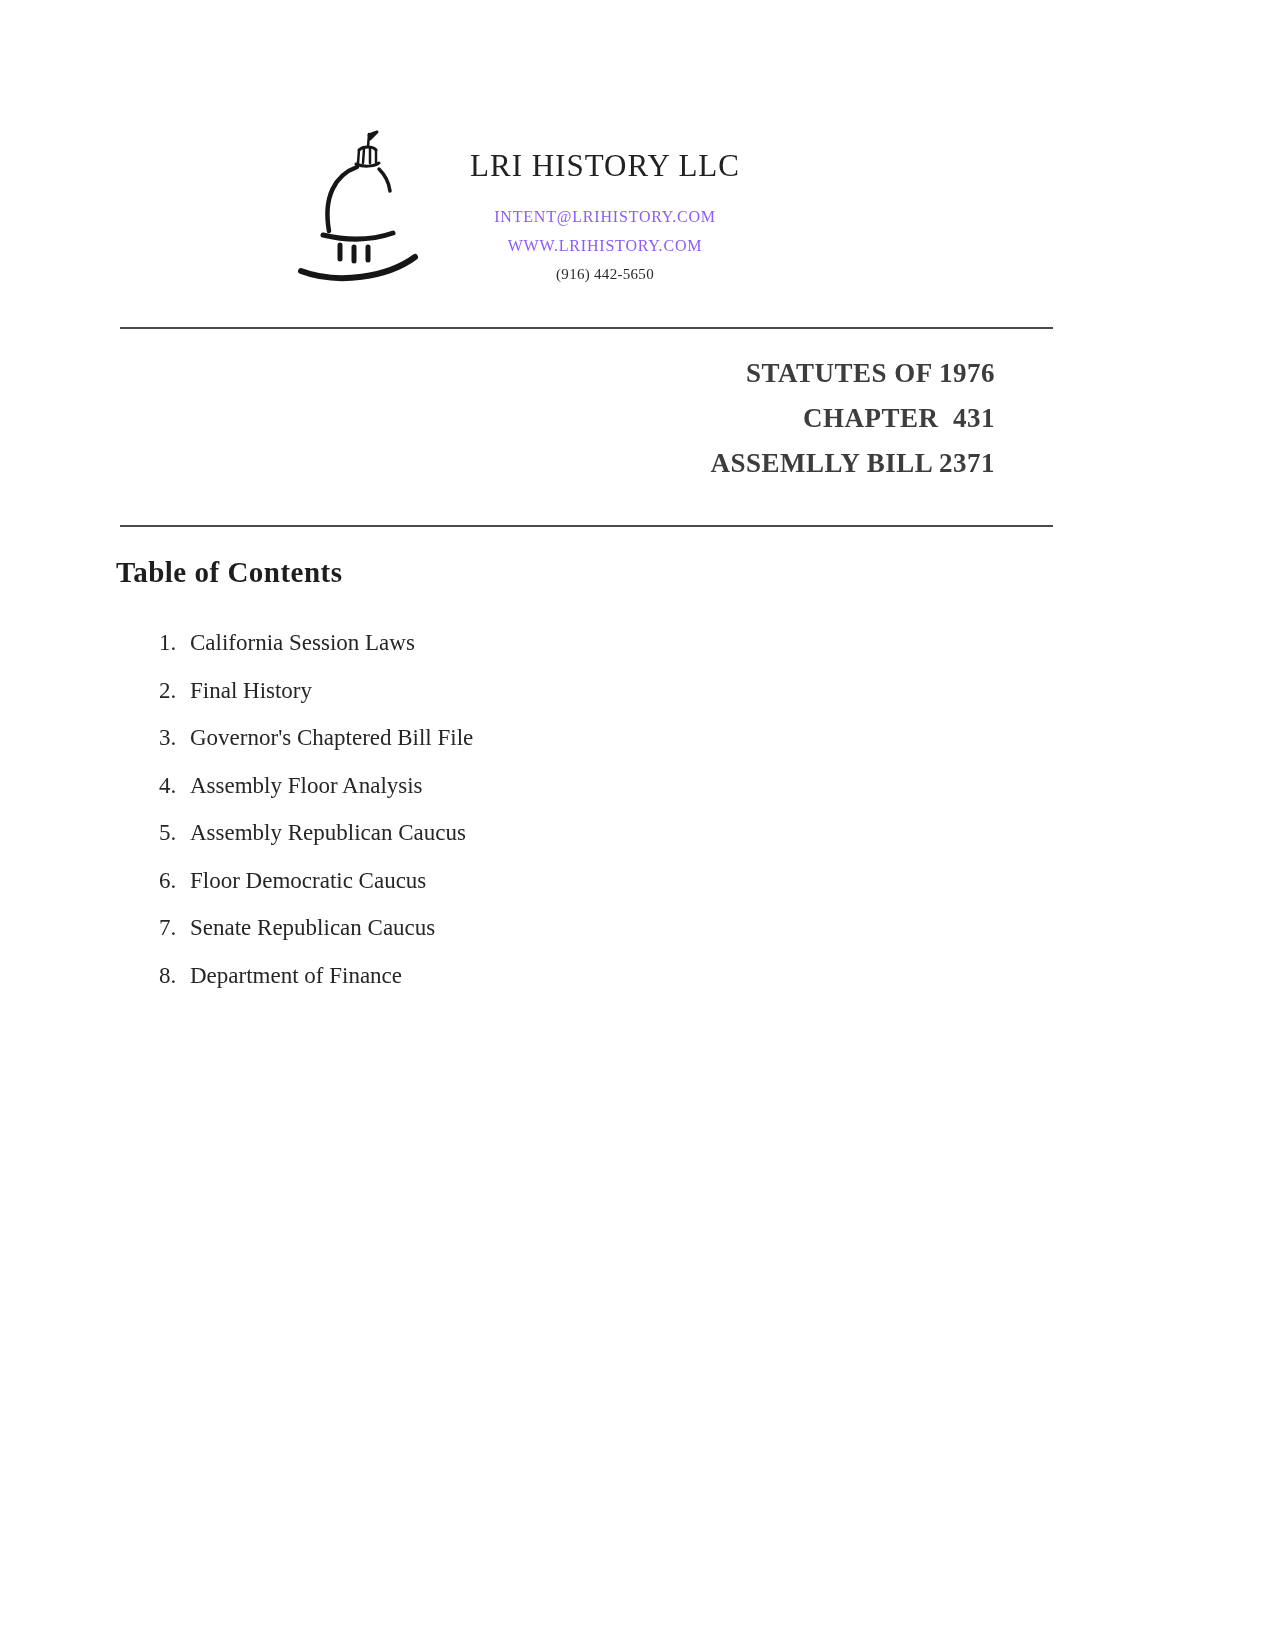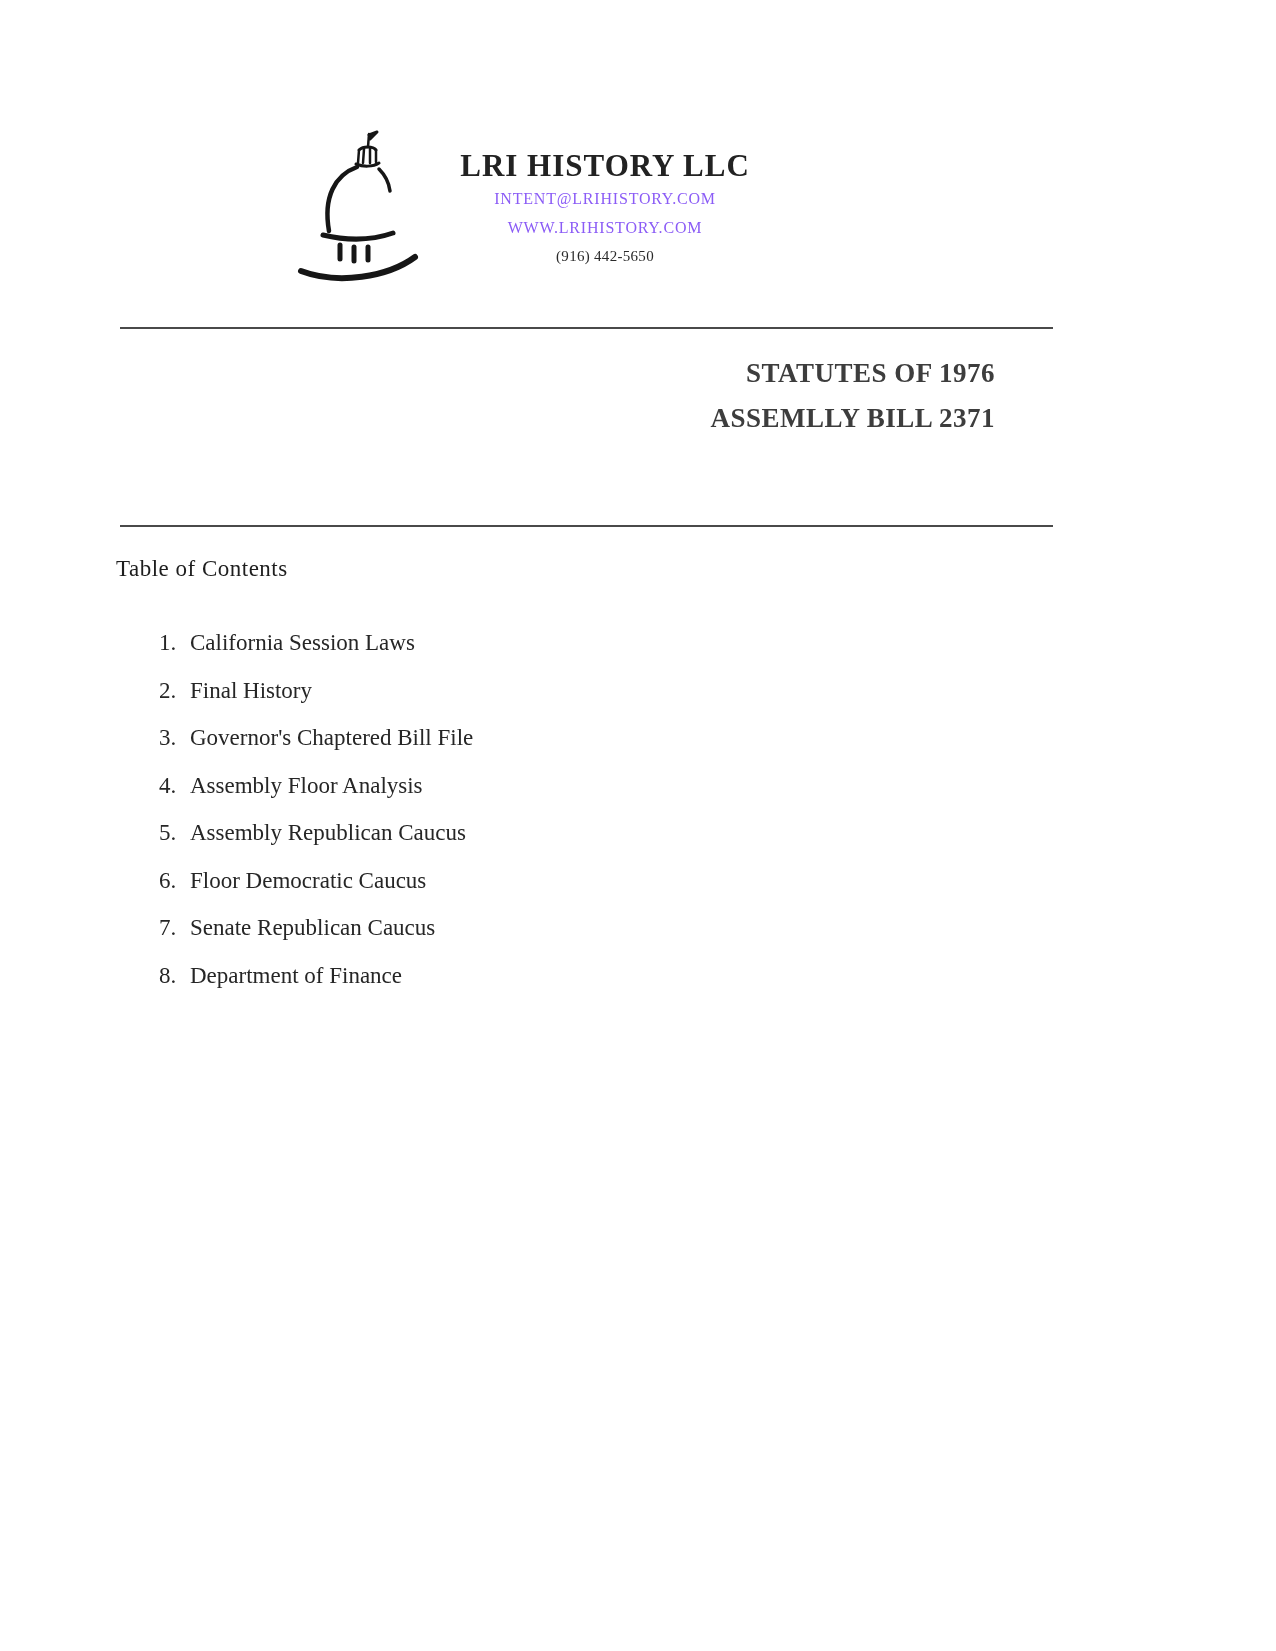--- a/index.html
+++ b/index.html
@@ -25,22 +25,21 @@
     position: absolute;
     left: 450px;
     top: 148px;
     width: 310px;
     text-align: center;
   }
   .company-name {
     font-size: 31px;
     letter-spacing: 1px;
     color: #222;
-    margin-bottom: 6px;
-    font-weight: bold;
+    margin-bottom: 24px;
   }
   .contact-line {
     font-size: 16px;
     letter-spacing: 0.8px;
     color: #8b5cf6;
     margin-bottom: 11px;
   }
   .phone-line {
     font-size: 15px;
     letter-spacing: 0.3px;
@@ -70,22 +69,22 @@
   }
   .title-block .title-line {
     margin-bottom: 14px;
     white-space: pre-wrap;
   }
 
   .toc-heading {
     position: absolute;
     left: 116px;
     top: 556px;
-    font-size: 23px;
-    font-weight: normal;
+    font-size: 29px;
+    font-weight: bold;
     color: #1e1e1e;
     letter-spacing: 0.5px;
   }
 
   .toc-list {
     position: absolute;
     left: 140px;
     top: 622px;
     width: 700px;
     font-size: 23px;
@@ -133,20 +132,21 @@
   <div class="contact-line">INTENT@LRIHISTORY.COM</div>
   <div class="contact-line">WWW.LRIHISTORY.COM</div>
   <div class="phone-line">(916) 442-5650</div>
 </div>
 
 <div class="rule rule-1"></div>
 <div class="rule rule-2"></div>
 
 <div class="title-block">
   <div class="title-line">STATUTES OF 1976</div>
+  <div class="title-line">CHAPTER  431</div>
   <div class="title-line">ASSEMLLY BILL 2371</div>
 </div>
 
 <h1 class="toc-heading">Table of Contents</h1>
 
 <div class="toc-list">
   <ol>
       <li>California Session Laws</li>
       <li>Final History</li>
       <li>Governor's Chaptered Bill File</li>

